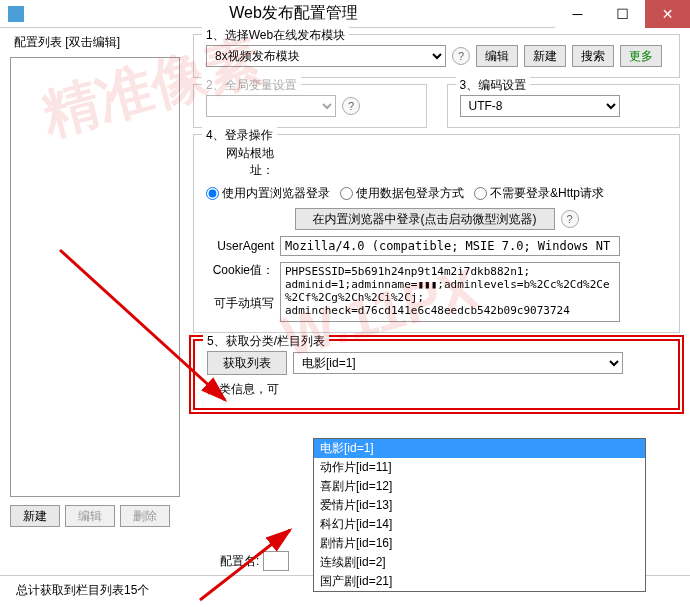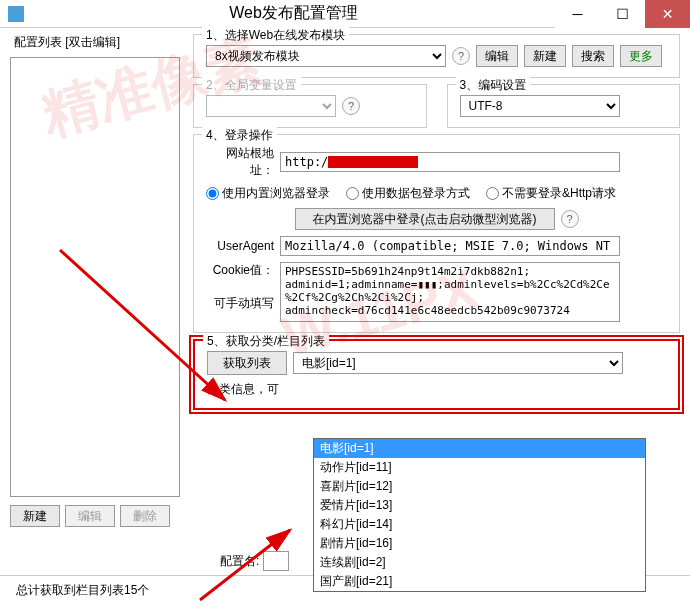--- a/index.html
+++ b/index.html
@@ -32,21 +32,21 @@
     
     select { height: 22px; border: 1px solid #999; font-size: 12px; padding: 0 4px; background: #fff; }
     input[type="text"] { height: 20px; border: 1px solid #999; font-size: 12px; padding: 0 4px; font-family: monospace; }
     textarea { border: 1px solid #999; font-size: 11px; padding: 2px 4px; font-family: monospace; resize: none; }
     button.action { height: 22px; padding: 0 8px; border: 1px solid #999; background: #e8e8e8; font-size: 12px; cursor: pointer; }
     button.green { color: #008000; }
     
     .two-col { display: flex; gap: 20px; }
     .two-col > div { flex: 1; }
     
-    .radio-group { display: flex; gap: 16px; align-items: center; }
+    .radio-group { display: flex; gap: 10px; align-items: center; }
     .radio-group label { display: flex; align-items: center; gap: 3px; font-size: 12px; }
     
     .help-icon { width: 18px; height: 18px; border: 1px solid #aaa; border-radius: 50%; display: inline-flex; align-items: center; justify-content: center; font-size: 11px; color: #666; cursor: pointer; background: #f8f8f8; }
     
     .label-cell { width: 68px; text-align: right; font-size: 12px; }
     
     .redacted { display: inline-block; background: #d00; height: 12px; width: 90px; vertical-align: middle; }
     
     .section5 { border: 2px solid #d00; outline: 2px solid #d00; outline-offset: 2px; }
     .getlist-btn { border: 2px solid #d00; }
@@ -122,24 +122,20 @@
             <option>UTF-8</option>
           </select>
         </div>
       </div>
     </div>
 
     <div class="section">
       <div class="section-title">4、登录操作</div>
       <div class="row">
         <span class="label-cell">网站根地址：</span>
-        <div style="border:1px solid #999;width:340px;height:20px;padding:0 4px;font-family:monospace;display:flex;align-items:center">
-          <span>http:/</span>
-            <span class="redacted"></span>
-        </div>
       </div>
       <div class="row radio-group">
         <label>
             <input type="radio" name="login" checked="" style=""> 
             <span>使用内置浏览器登录</span>
           </label>
         <label>
             <input type="radio" name="login" style=""> 
             <span>使用数据包登录方式</span>
           </label>

